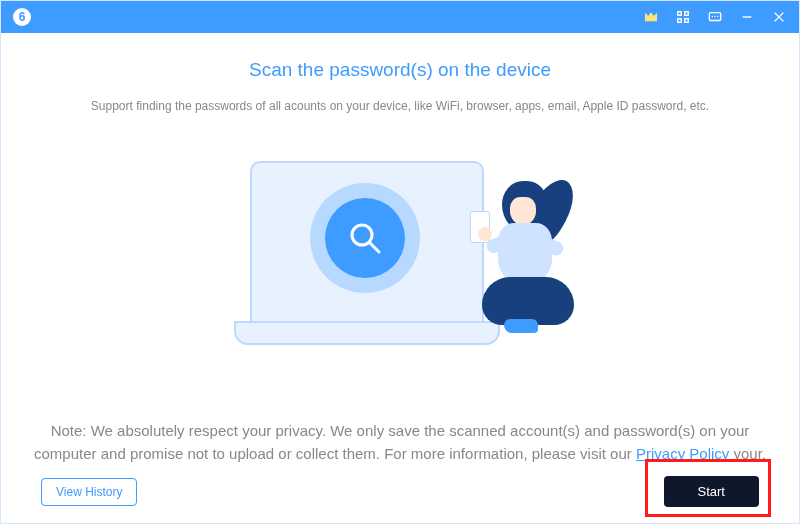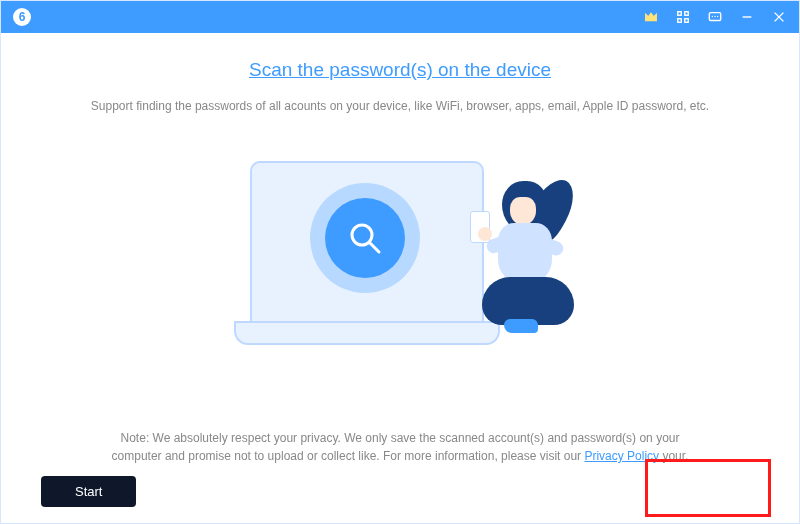--- a/index.html
+++ b/index.html
@@ -5,21 +5,21 @@
   html,body{margin:0;padding:0;width:800px;height:524px;font-family:-apple-system,BlinkMacSystemFont,"Segoe UI",Arial,sans-serif;background:#fff;}
   .window{width:800px;height:524px;background:#fff;border:1px solid #d6e6ff;box-sizing:border-box;display:flex;flex-direction:column;}
   .titlebar{height:32px;background:#3e9bff;display:flex;align-items:center;padding:0 12px;color:#fff;font-size:12px;}
   .logo-ic{width:18px;height:18px;border-radius:9px;background:#fff;color:#3e9bff;font-size:12px;display:flex;align-items:center;justify-content:center;margin-right:8px;font-weight:bold;}
   .title-text{flex:0 0 auto;}
   .title-spacer{flex:1;}
   .title-icons{display:flex;gap:16px;align-items:center;}
   .ticon{width:16px;height:16px;display:flex;align-items:center;justify-content:center;}
   .ticon svg{width:14px;height:14px;stroke:#fff;fill:none;stroke-width:1.6;}
   .content{flex:1;padding:0 40px 20px 40px;display:flex;flex-direction:column;align-items:center;position:relative;}
-  h1{color:#3e9bff;font-weight:400;font-size:19px;margin:26px 0 6px 0;text-decoration:underline;}
+  h1{color:#3e9bff;font-weight:400;font-size:19px;margin:26px 0 6px 0;}
   .sub{color:#888;font-size:12px;margin:12px;text-align:center;}
   .illus{margin-top:26px;width:320px;height:220px;position:relative;}
   
   .lap-screen{position:absolute;left:10px;top:10px;width:230px;height:160px;background:#e8f2ff;border:2px solid #bed8ff;border-radius:10px 10px 0 0;}
   .lap-base{position:absolute;left:-6px;top:170px;width:262px;height:20px;background:#e8f2ff;border:2px solid #bed8ff;border-radius:0 0 14px 14px;}
   .circ-out{position:absolute;left:70px;top:32px;width:110px;height:110px;border-radius:55px;background:#b7d9ff;}
   .circ-in{position:absolute;left:85px;top:47px;width:80px;height:80px;border-radius:40px;background:#3e9bff;display:flex;align-items:center;justify-content:center;}
   .mag{width:40px;height:40px;}
   
   .person{position:absolute;right:-34px;bottom:26px;width:140px;height:170px;}
@@ -27,21 +27,21 @@
   .hair-tail{position:absolute;left:78px;top:2px;width:36px;height:70px;background:#18407e;border-radius:60% 60% 50% 50%;transform:rotate(28deg);}
   .face{position:absolute;left:56px;top:22px;width:26px;height:28px;background:#ffe7d7;border-radius:40% 40% 50% 50%;}
   .torso{position:absolute;left:44px;top:48px;width:54px;height:60px;background:#cfe2ff;border-radius:30% 30% 40% 40%;}
   .arm-l{position:absolute;left:32px;top:60px;width:38px;height:14px;background:#cfe2ff;border-radius:7px;transform:rotate(-20deg);}
   .arm-r{position:absolute;left:70px;top:62px;width:40px;height:14px;background:#cfe2ff;border-radius:7px;transform:rotate(20deg);}
   .hand-l{position:absolute;left:24px;top:52px;width:14px;height:14px;background:#ffe7d7;border-radius:50%;}
   .phone{position:absolute;left:16px;top:36px;width:18px;height:30px;background:#fff;border:1.5px solid #bed8ff;border-radius:3px;}
   .legs{position:absolute;left:28px;top:102px;width:92px;height:48px;background:#18407e;border-radius:28px 28px 20px 20px;}
   .foot{position:absolute;left:50px;top:144px;width:34px;height:14px;background:#3e9bff;border-radius:6px 6px 4px 8px;}
 
-  .note{position:absolute;bottom:58px;left:0;right:0;text-align:center;color:#888;font-size:12px;line-height:1.5;}
+  .note{position:absolute;bottom:58px;left:0;right:0;text-align:center;color:#888;font-size:15px;line-height:1.5;}
   .note a{color:#3e9bff;text-decoration:underline;margin-top:35px;}
   .footer-row{position:absolute;bottom:16px;left:40px;right:40px;display:flex;justify-content:space-between;align-items:center;}
   .btn-history{border:1px solid #3e9bff;color:#3e9bff;background:#fff;border-radius:4px;font-size:12px;padding:6px 14px;cursor:pointer;}
   .btn-start{background:#0f172a;color:#fff;border:none;border-radius:4px;font-size:13px;padding:8px 34px;cursor:pointer;}
   .highlight{position:absolute;right:28px;bottom:6px;width:120px;height:52px;border:3px solid #ff1b1b;pointer-events:none;}
 </style>
 </head>
 <body>
 
 <div class="window">
@@ -107,22 +107,23 @@
         <div class="arm-l"></div>
         <div class="phone"></div>
         <div class="hand-l"></div>
         <div class="legs"></div>
         <div class="foot"></div>
       </div>
     </div>
 
     <div class="note">
       <span>Note: We absolutely respect your privacy. We only save the scanned account(s) and password(s) on your</span><br>
-      <span>computer and promise not to upload or collect like. For more information, please visit our </span><a href="#">Privacy Policy</a><span> your.</span>
+      <span>computer and promise not to upload or collect them. For more information, please visit our </span><a href="#">Privacy Policy</a><span> your.</span>
     </div>
 
     <div class="footer-row">
+      <button class="btn-history">View History</button>
       <button class="btn-start">Start</button>
     </div>
 
     <div class="highlight"></div>
   </div>
 </div>
 
 </body></html>

